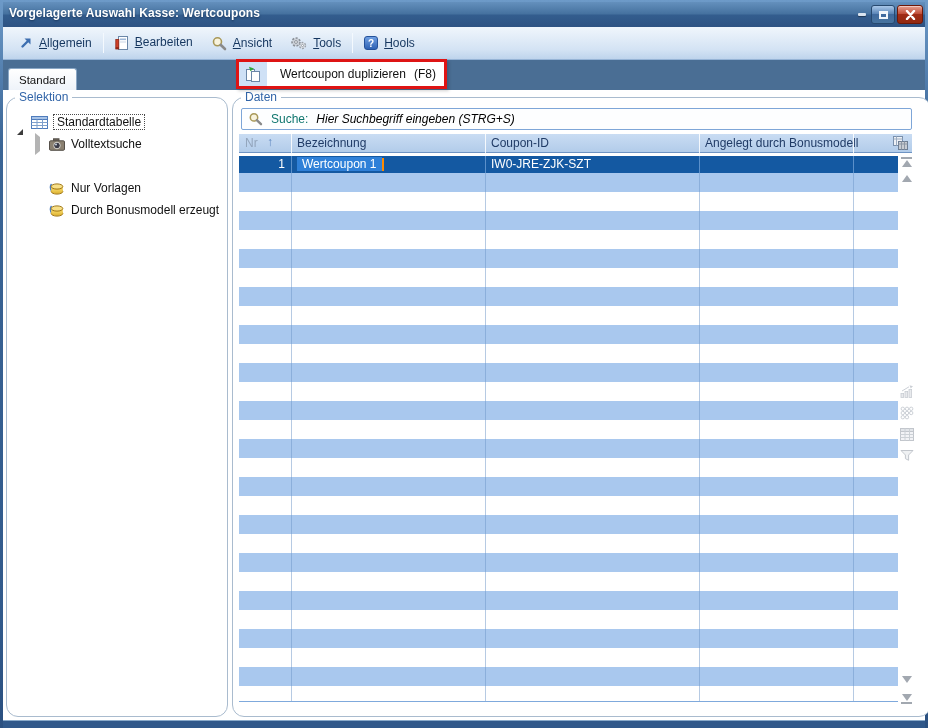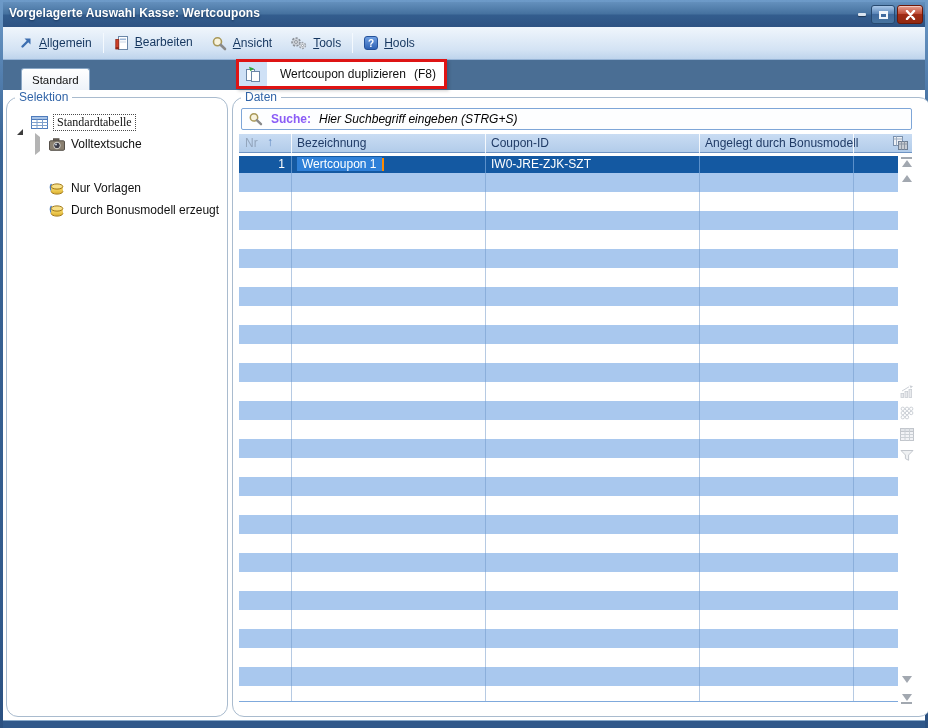--- a/index.html
+++ b/index.html
@@ -31,47 +31,47 @@
   .menu-item { display:flex; gap:6px; padding:4px 9px; color:#15365f; cursor:default; }
   .menu-item .lbl .accel { text-decoration:underline; }
   .menu-sep { width:1px; height:20px; background:#9db8d6; border-right:1px solid #f4f9fe; margin:0 2px; }
 
   .help-badge { width:14px; height:14px; border-radius:3px; border:1px solid #24519a;
     background:linear-gradient(#6f9fe2,#2e62b4); color:#fff; font-weight:bold; font-size:10px;
     display:flex; align-items:center; justify-content:center; }
 
   
   .tabband { position:absolute; left:3px; right:3px; top:60px; height:30px; background:#4a6e94; }
-  .tab { position:absolute; left:18px; top:8px; height:22px; min-width:58px; padding:0 10px;
+  .tab { position:absolute; left:5px; top:8px; height:22px; min-width:58px; padding:0 10px;
     background:linear-gradient(#ffffff,#eef3f9); border:1px solid #8aa7c5; border-bottom:none;
     border-radius:3px 3px 0 0; display:flex; align-items:center; justify-content:center;
     font-size:11.5px; color:#111; }
 
   
   .content { position:absolute; left:3px; right:3px; top:90px; height:630px; background:#fff; }
   .bottomband { position:absolute; left:3px; right:3px; bottom:0; height:8px; background:#30588a;
     border-top:1px solid #89a9c9; }
 
   .groupbox { position:absolute; border:1px solid #a9bbce; border-radius:12px; background:#fff; }
   .gb-label { position:absolute; top:-8px; left:8px; background:#fff; padding:0 4px; color:#3265a8; font-size:12px; }
   .gb-selektion { left:6px; top:97px; width:222px; height:620px; }
   .gb-daten { left:232px; top:97px; width:699px; height:620px; }
 
   
   .tree-row { position:absolute; height:20px; display:flex; align-items:center; cursor:default; }
   .tw-arrow { position:absolute; }
   .tri-exp { width:0; height:0; border-left:6px solid transparent; border-bottom:6px solid #3c3c3c; }
   .tri-col { width:0; height:0; border-top:4px solid transparent; border-bottom:4px solid transparent; border-left:5px solid #b4b4b4; }
   .tree-label { font-size:12px; color:#111; white-space:nowrap; }
-  .tree-label.focused { border:1px dotted #4a4a4a; padding:0 3px;font-family:Liberation Serif, serif; }
+  .tree-label.focused { border:1px dotted #4a4a4a; padding:0 3px; }
 
   
   .searchbar { position:absolute; left:8px; top:10px; width:671px; height:22px;
     border:1px solid #7ea6d8; border-radius:2px; background:#fdfeff; display:flex; align-items:center; padding-left:6px; }
-  .search-label { font-weight:bold; color:#8b5cf6; margin-left:8px; }
+  .search-label { font-weight:normal; color:#0f766e; margin-left:8px; }
   .search-ph { font-style:italic; color:#000000; margin-left:8px; }
 
   
   .thead { position:absolute; left:6px; top:36px; width:673px; height:19px;
     background:linear-gradient(#c9dcf3,#b2ccea); border-bottom:1px solid #6e94c4; }
   .th { position:absolute; top:2px; font-size:12px; color:#203b66; white-space:nowrap; }
   .th-nr { left:6px; color:#93a5bc; }
   .th-sort { left:28px; top:1px; color:#5e87c0; font-weight:bold; font-size:12px; }
   .hsep { position:absolute; top:0; width:1px; height:19px; background:rgba(255,255,255,.85); }
   .thead-iconbtn { position:absolute; right:3px; top:1px; width:17px; height:16px; }

